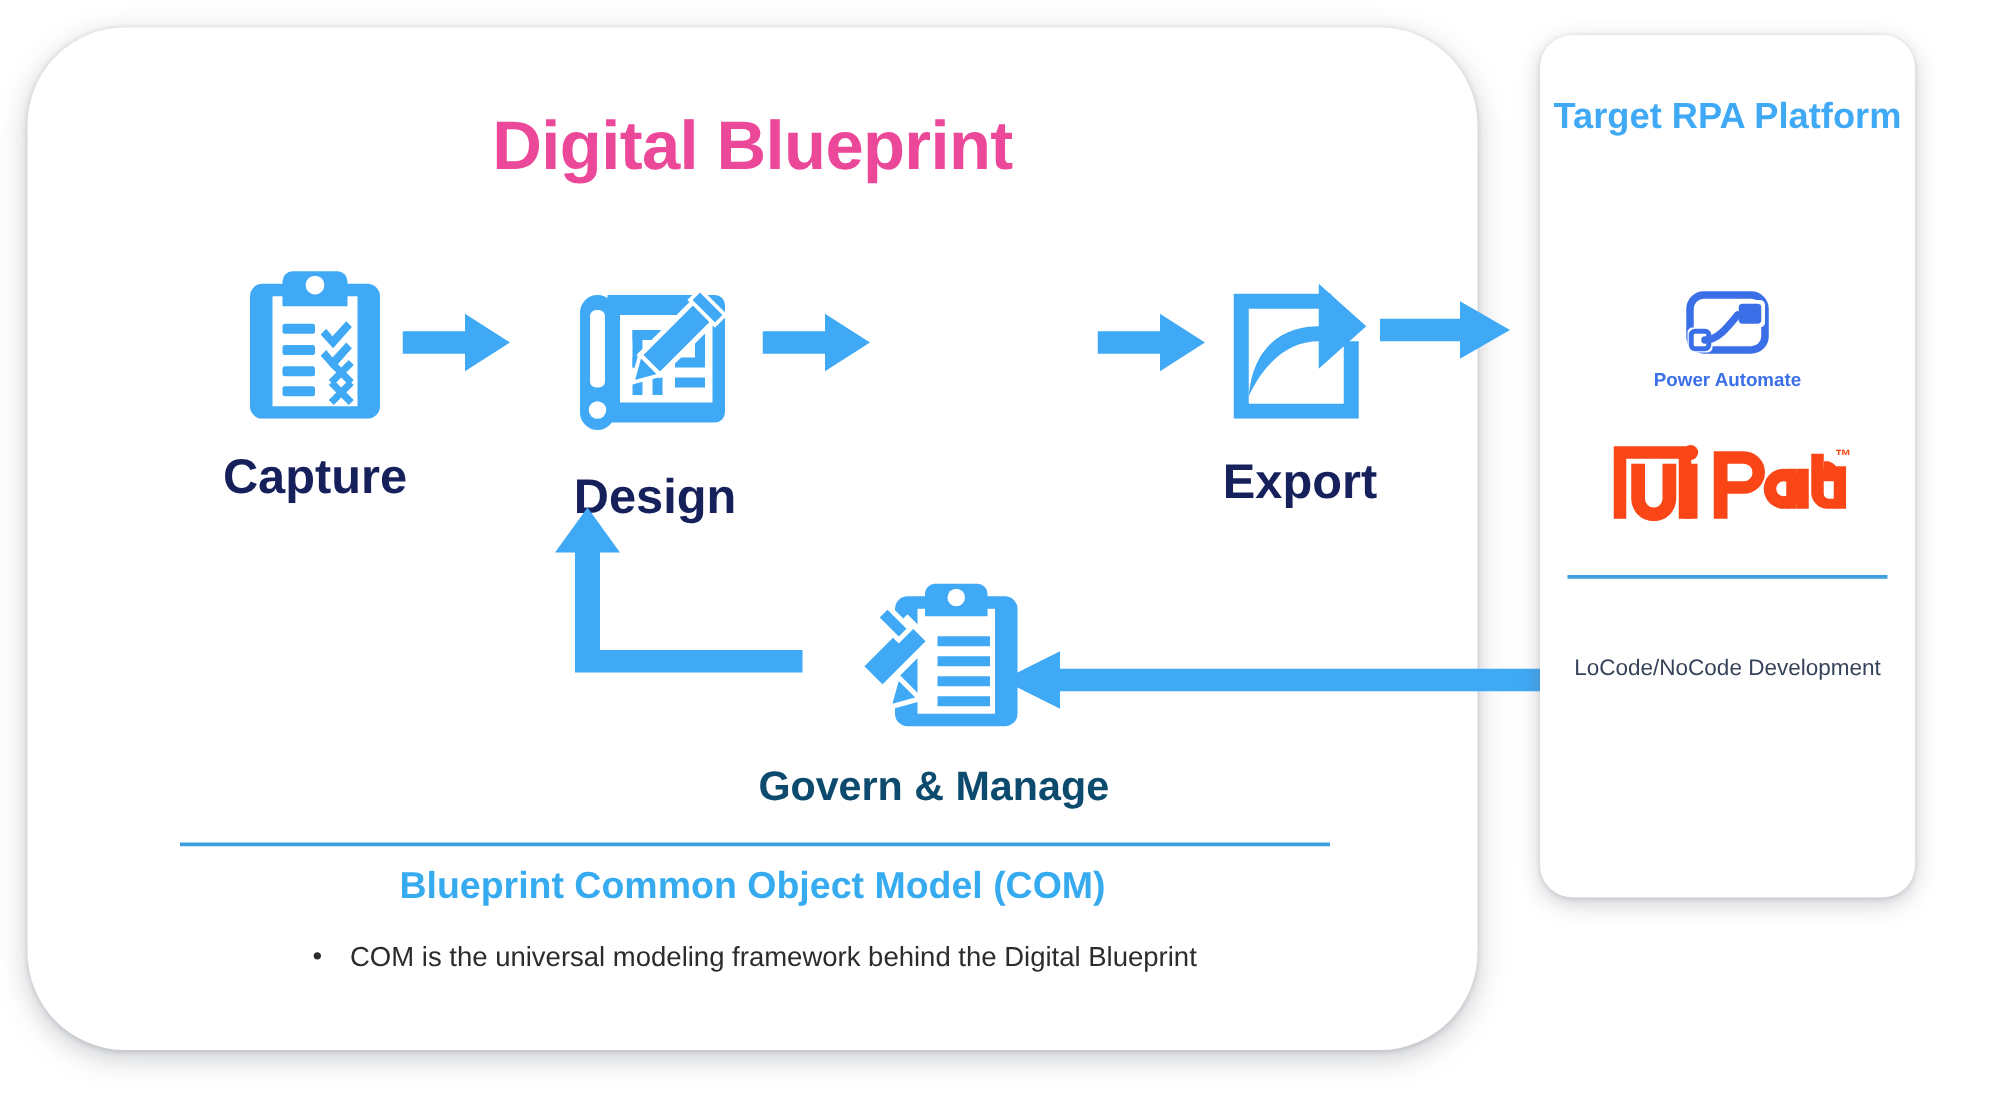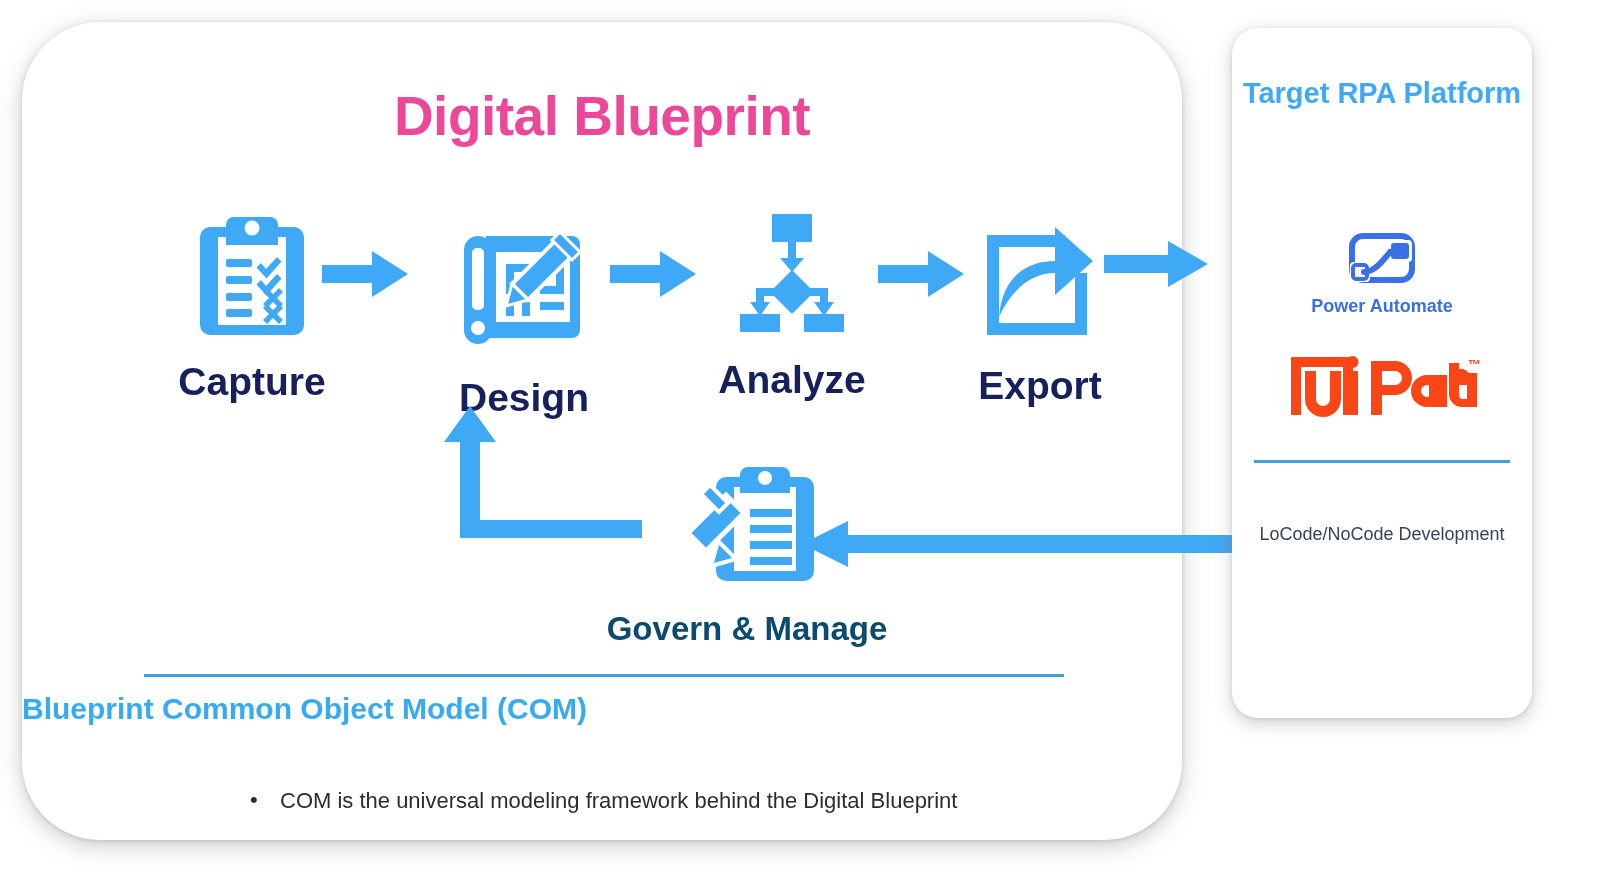--- a/index.html
+++ b/index.html
@@ -137,30 +137,30 @@
     top: 652px;
     width: 920px;
     height: 3px;
     background: #3fa0e0;
   }
   .com-title {
     position: absolute;
     left: 0;
     top: 670px;
     width: 1160px;
+    text-align: center;
     font-size: 30px;
     font-weight: bold;
     color: #37abf0;
   }
   .com-bullets {
     position: absolute;
     left: 222px;
     top: 728px;
     width: 860px;
-    margin-top: 35px;
   }
   .com-bullets li {
     list-style: none;
     position: relative;
     padding-left: 36px;
     font-size: 22px;
     color: #2c2c2c;
     line-height: 32px;
     margin-bottom: 5px;
     white-space: nowrap;
@@ -205,21 +205,21 @@
     width: 300px;
     text-align: center;
   }
   .pa-block .pa-icon-wrap {
     height: 64px;
     display: flex;
     align-items: center;
     justify-content: center;
   }
   .pa-name {
-    font-size: 18px;
+    font-size: 15px;
     font-weight: bold;
     color: #3b6fe8;
     margin-top: 6px;
   }
   .uipath-block {
     position: absolute;
     left: 0;
     top: 320px;
     width: 300px;
     display: flex;
@@ -297,39 +297,20 @@
             <rect x="80" y="56" width="24" height="8" fill="#3fa9f5"></rect>
             <rect x="80" y="72" width="24" height="8" fill="#3fa9f5"></rect>
             <path d="M98 8 l16 16 l-46 46 l-16 -16 z" fill="#3fa9f5" stroke="#ffffff" stroke-width="4"></path>
             <path d="M52 54 l16 16 l-22 6 z" fill="#3fa9f5" stroke="#ffffff" stroke-width="3"></path>
             <path d="M100 2 l20 20 l-8 8 l-20 -20 z" fill="#3fa9f5" stroke="#ffffff" stroke-width="3"></path>
           </svg>
         </div>
         <div class="step-label">Design</div>
       </div>
 
-      <div class="step step-analyze">
-        <div class="icon-wrap">
-          <svg width="124" height="124" viewBox="0 0 124 124">
-            <rect x="42" y="4" width="40" height="28" fill="#3fa9f5"></rect>
-            <rect x="58" y="32" width="8" height="18" fill="#3fa9f5"></rect>
-            <path d="M50 48 l12 14 l12 -14 z" fill="#3fa9f5"></path>
-            <path d="M62 60 l22 22 l-22 22 l-22 -22 z" fill="#3fa9f5"></path>
-            <rect x="26" y="78" width="18" height="8" fill="#3fa9f5"></rect>
-            <rect x="80" y="78" width="18" height="8" fill="#3fa9f5"></rect>
-            <rect x="26" y="78" width="8" height="18" fill="#3fa9f5"></rect>
-            <rect x="90" y="78" width="8" height="18" fill="#3fa9f5"></rect>
-            <path d="M20 92 l10 14 l10 -14 z" fill="#3fa9f5"></path>
-            <path d="M84 92 l10 14 l10 -14 z" fill="#3fa9f5"></path>
-            <rect x="10" y="104" width="40" height="18" fill="#3fa9f5"></rect>
-            <rect x="74" y="104" width="40" height="18" fill="#3fa9f5"></rect>
-          </svg>
-        </div>
-        <div class="step-label">Analyze</div>
-      </div>
 
       <div class="step step-export">
         <div class="icon-wrap">
           <svg width="118" height="114" viewBox="0 0 118 114">
             <path d="M6 14 h78 v12 h-66 v76 h76 v-50 h12 v62 h-100 z" fill="#3fa9f5"></path>
             <path d="M18 96 c4 -46 34 -56 56 -56 v-34 l38 34 l-38 34 v-22 c-22 0 -42 14 -56 44 z" fill="#3fa9f5"></path>
           </svg>
         </div>
         <div class="step-label">Export</div>
       </div>

